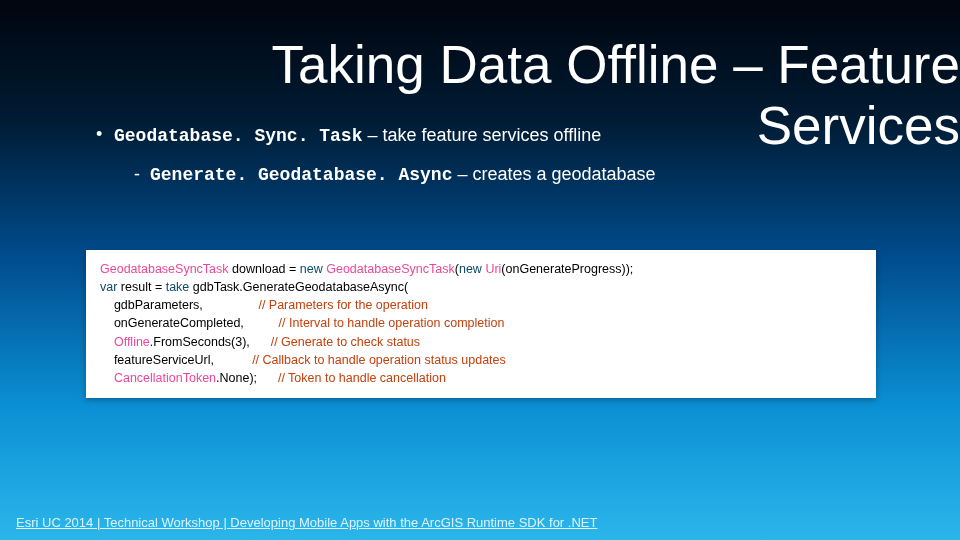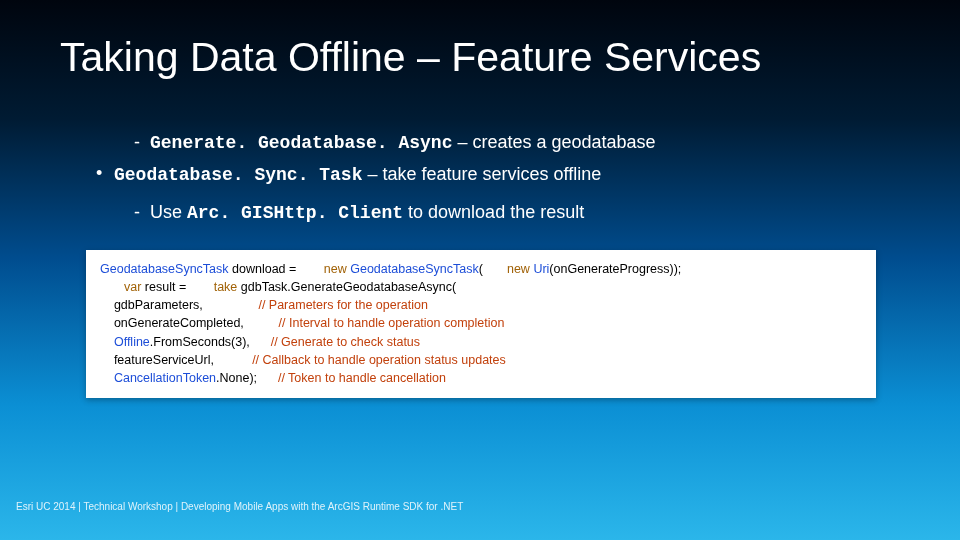--- a/index.html
+++ b/index.html
@@ -5,25 +5,26 @@
   * { margin: 0; padding: 0; box-sizing: border-box; }
   html, body { width: 960px; height: 540px; overflow: hidden; }
   body {
     font-family: "Segoe UI", "Segoe UI Light", Arial, sans-serif;
     background: linear-gradient(to bottom, #00050e 0%, #001b33 22%, #004d8f 48%, #0b8fd4 75%, #2bb6ea 100%);
     color: #ffffff;
     position: relative;
   }
   .title {
     position: absolute;
-    left: 60px;
+    left: 72px;
     top: 34px;
-    font-size: 41px;
+    font-size: 53px;
     font-weight: 300;
     letter-spacing: 0px;
+    text-align: right;
   }
   .bullets {
     position: absolute;
     left: 96px;
     top: 120px;
     font-size: 18px;
     line-height: 1.65;
   }
   .dot::before {
     content: "•";
@@ -50,41 +51,41 @@
     background: #ffffff;
     color: #000000;
     font-family: "Segoe UI", Arial, sans-serif;
     font-size: 12.5px;
     line-height: 1.45;
     padding: 10px 14px;
     white-space: pre;
     overflow: hidden;
     box-shadow: 0 2px 6px rgba(0,0,0,0.3);
   }
-  .codebox .tk-type { color: #1d4ed8; margin-top: 33px; }
-  .codebox .tk-kw   { color: #a16207; margin-left: 24px; }
+  .codebox .tk-type { color: #ec4899; margin-top: 33px; }
+  .codebox .tk-kw   { color: #0c4a6e; }
   .codebox .tk-cmt  { color: #c2410c; }
   .footer {
     position: absolute;
     left: 16px;
-    bottom: 28px;
-    font-size: 10px;
+    bottom: 10px;
+    font-size: 13px;
     color: #ffffff;
     opacity: 0.85;
+    text-decoration: underline;
   }
 </style>
 </head>
 <body>
 
 <div class="title">Taking Data Offline – Feature Services</div>
 
 <div class="bullets">
+  <div class="row dot"><span class="code-bold">Geodatabase. Sync. Task</span><span> – take feature services offline</span></div>
   <div class="row dash sub"><span class="code-bold">Generate. Geodatabase. Async</span><span> – creates a geodatabase</span></div>
-  <div class="row dot"><span class="code-bold">Geodatabase. Sync. Task</span><span> – take feature services offline</span></div>
-  <div class="row dash sub"><span>Use </span><span class="code-bold">Arc. GISHttp. Client</span><span> to download the result</span></div>
 </div>
 
 <div class="codebox"><span class="tk-type">GeodatabaseSyncTask</span><span> download = </span><span class="tk-kw">new</span> <span class="tk-type">GeodatabaseSyncTask</span><span>(</span><span class="tk-kw">new</span> <span class="tk-type">Uri</span><span>(onGenerateProgress));</span>
 <span class="tk-kw">var</span><span> result = </span><span class="tk-kw">take</span><span> gdbTask.GenerateGeodatabaseAsync(</span>
 <span>    gdbParameters,                </span><span class="tk-cmt">// Parameters for the operation</span>
 <span>    onGenerateCompleted,          </span><span class="tk-cmt">// Interval to handle operation completion</span>
 <span>    </span><span class="tk-type">Offline</span><span>.FromSeconds(3),      </span><span class="tk-cmt">// Generate to check status</span>
 <span>    featureServiceUrl,           </span><span class="tk-cmt">// Callback to handle operation status updates</span>
 <span>    </span><span class="tk-type">CancellationToken</span><span>.None);      </span><span class="tk-cmt">// Token to handle cancellation</span></div>
 

